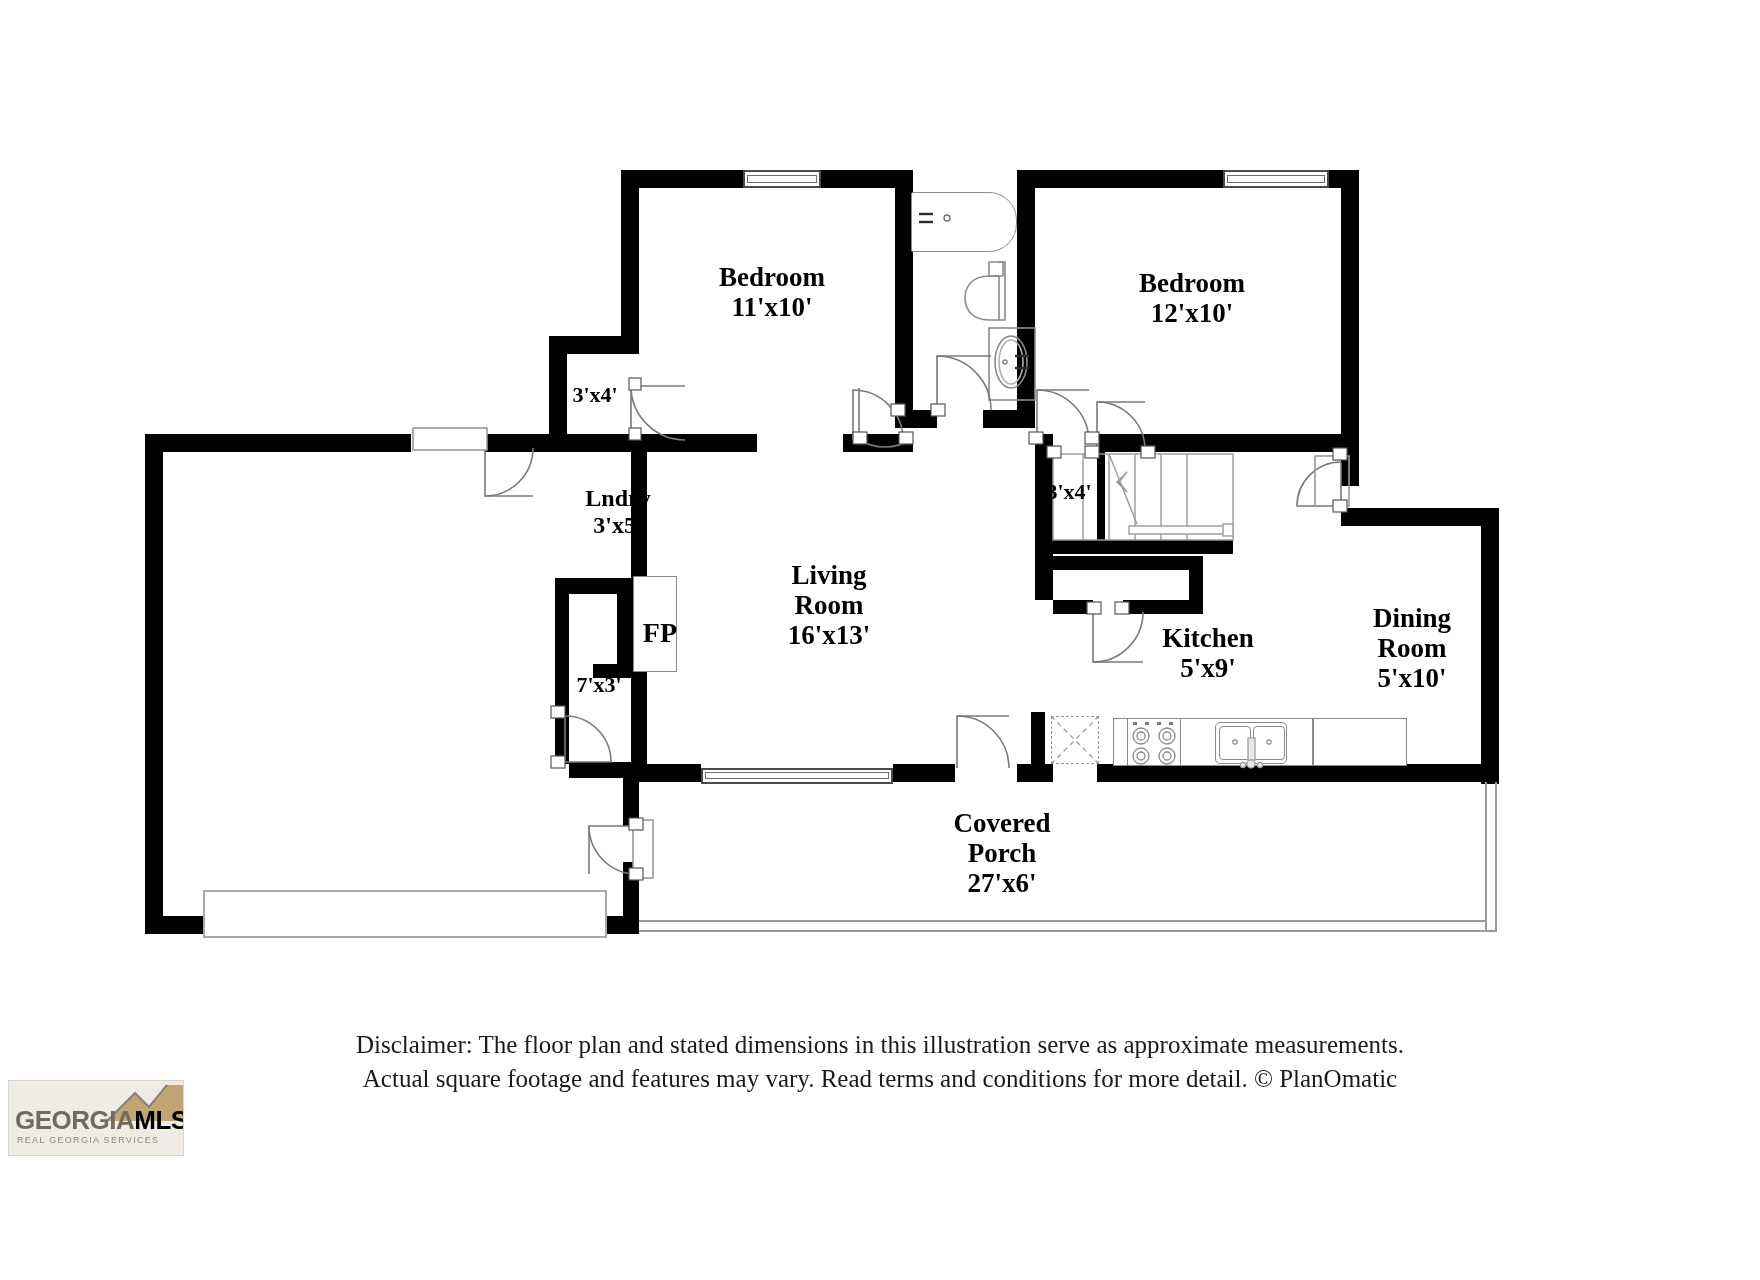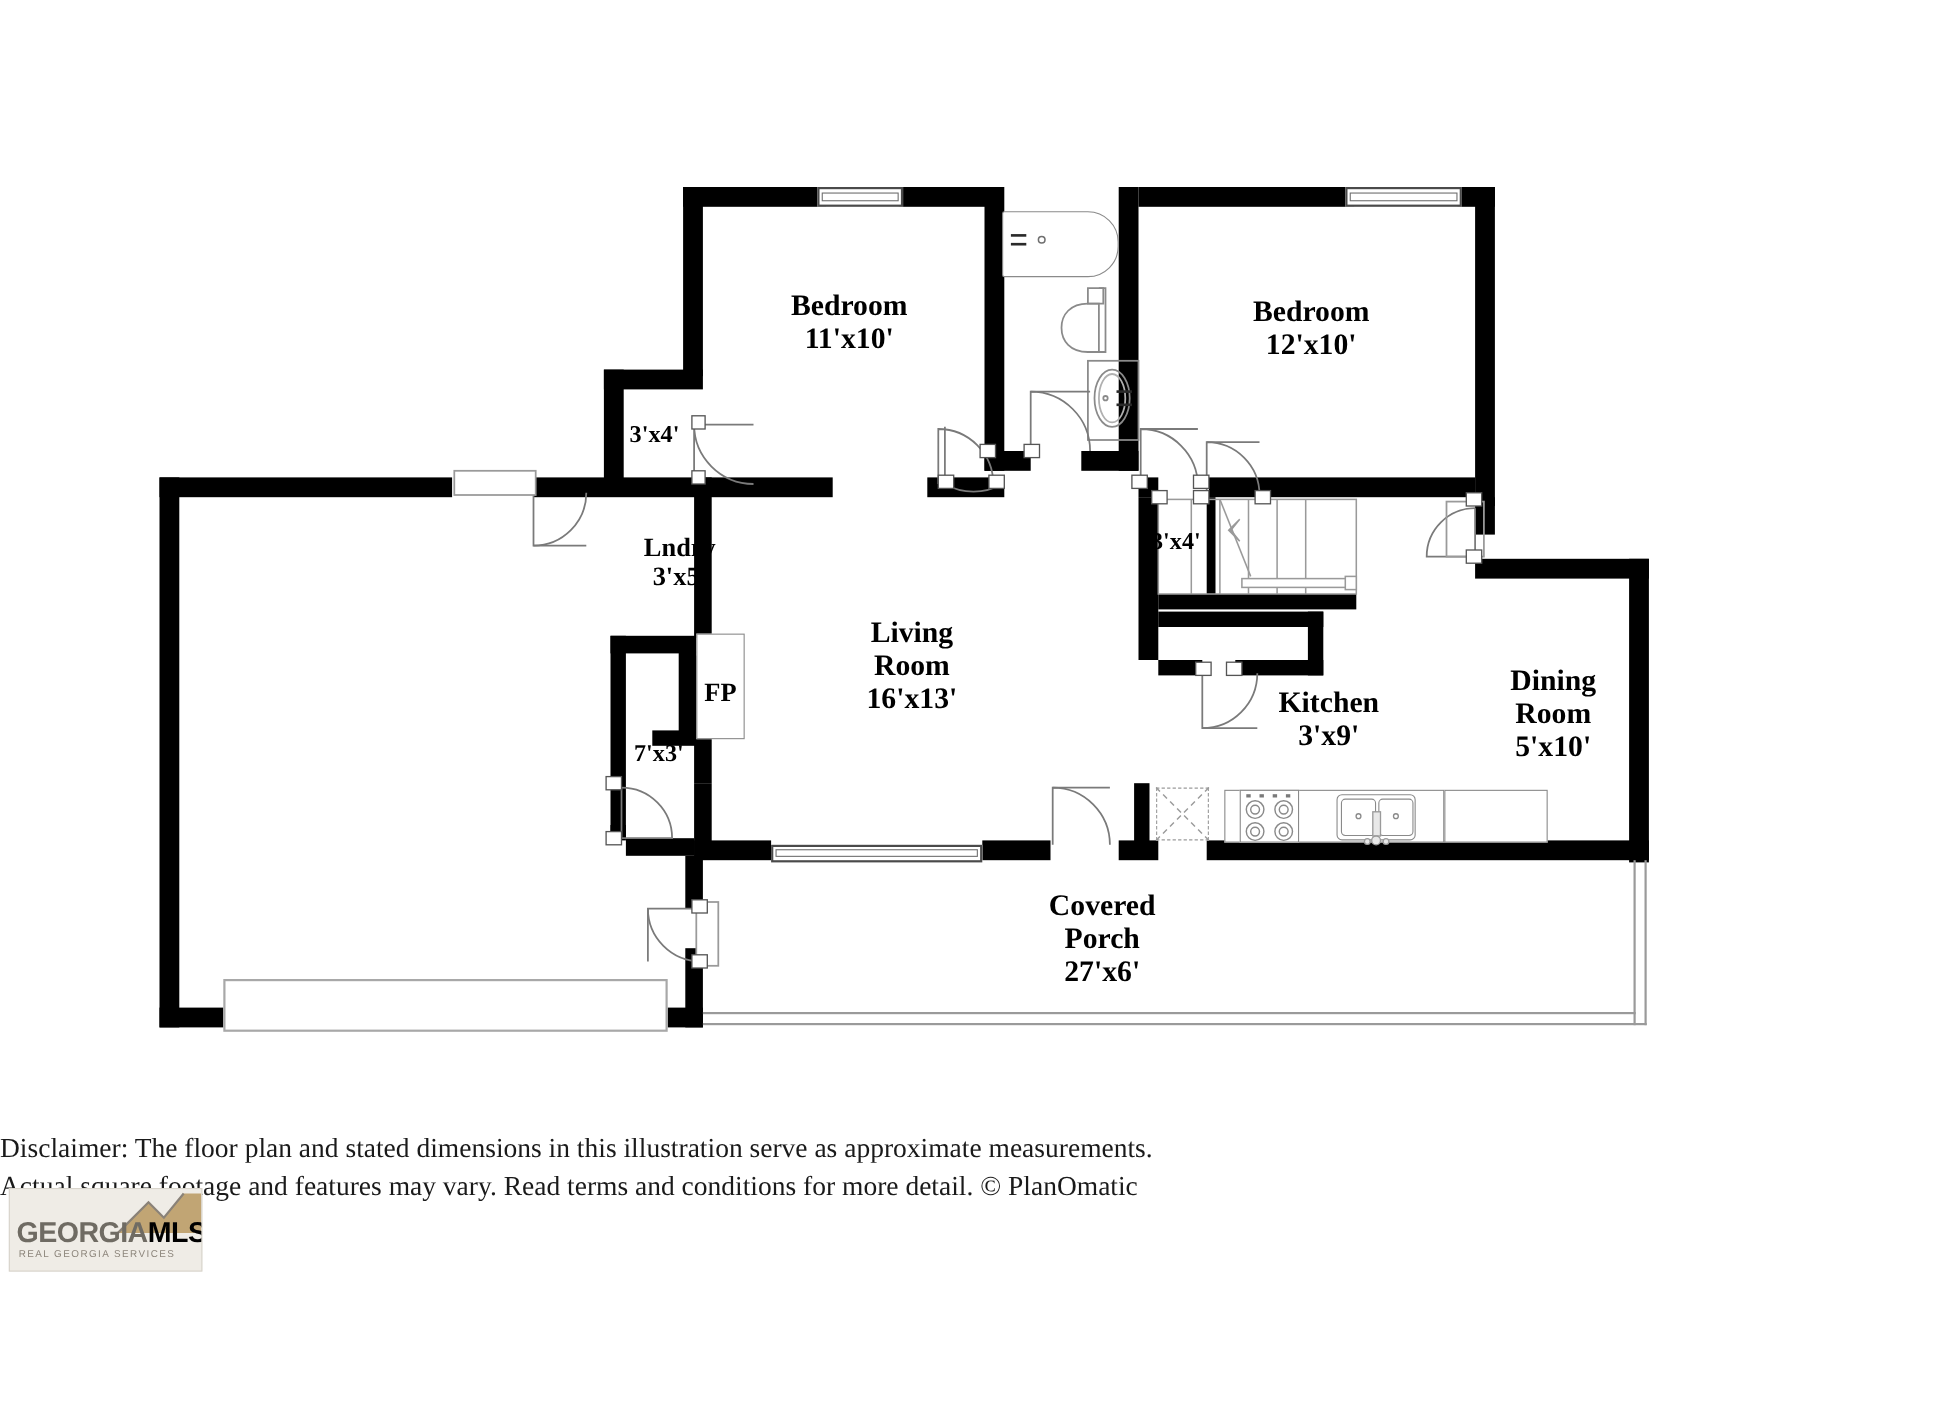--- a/index.html
+++ b/index.html
@@ -20,29 +20,29 @@
     font-weight:bold;
     color:#000;
     text-align:center;
     line-height:1.12;
     white-space:pre-line;
     font-family:"Liberation Serif", serif;
   }
   .lbl-lg{font-size:27px;}
   .lbl-md{font-size:24px;}
   .lbl-sm{font-size:22px;}
-  .lbl-fp{font-size:24px;}
+  .lbl-fp{font-size:28px;text-align:right;}
   .win{position:absolute;background:#fff;border:2px solid #4a4a4a;box-sizing:border-box;}
   .win-inner{position:absolute;background:#fff;border:1px solid #6f6f6f;box-sizing:border-box;}
   .fixture{position:absolute;border:1px solid #8a8a8a;box-sizing:border-box;background:#fff;}
   .dash{position:absolute;border:1px dashed #9a9a9a;box-sizing:border-box;background:#fff;}
   svg.overlay{position:absolute;left:0;top:0;width:1760px;height:1280px;pointer-events:none;}
   #disclaimer{
     position:absolute;left:0;top:1028px;width:1760px;
-    font-size:25px;color:#1a1a1a;line-height:1.35;
+    text-align:center;font-size:25px;color:#1a1a1a;line-height:1.35;
     font-family:"Liberation Serif", serif;
   }
   #logo{
     position:absolute;left:8px;top:1080px;width:176px;height:76px;
     background:#efece6;border:1px solid #d8d4cb;box-sizing:border-box;
     overflow:hidden;
   }
   #logo .gtxt{
     position:absolute;left:6px;top:24px;width:168px;
     font-size:26px;font-weight:bold;letter-spacing:-0.5px;
@@ -297,21 +297,21 @@
 3'x5'</div>
 
   <div class="room-label lbl-sm" style="left:518px;top:673px;width:88px;">7'x3'</div>
 
   <div class="room-label lbl-lg" style="left:670px;top:560px;width:244px;">Living
 Room
 16'x13'</div>
 
 
   <div class="room-label lbl-lg" style="left:1056px;top:623px;width:230px;">Kitchen
-3'x9'</div>
+5'x9'</div>
 
   <div class="room-label lbl-lg" style="left:1262px;top:603px;width:226px;">Dining
 Room
 5'x10'</div>
 
   <div class="room-label lbl-lg" style="left:848px;top:808px;width:234px;">Covered
 Porch
 27'x6'</div>
 
   <div class="room-label lbl-fp" style="left:596px;top:617px;width:44px;">FP</div>

